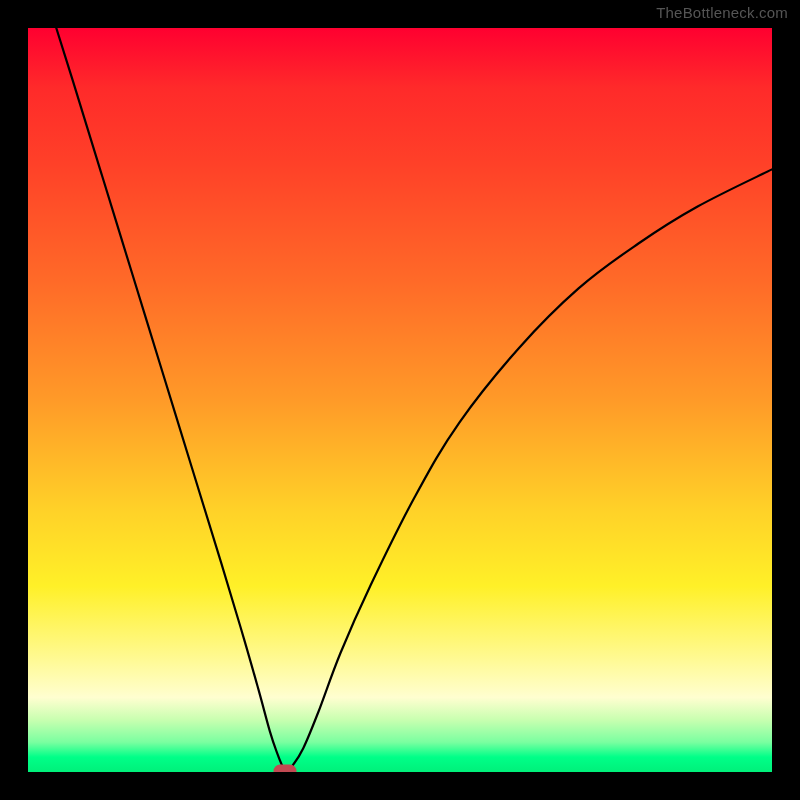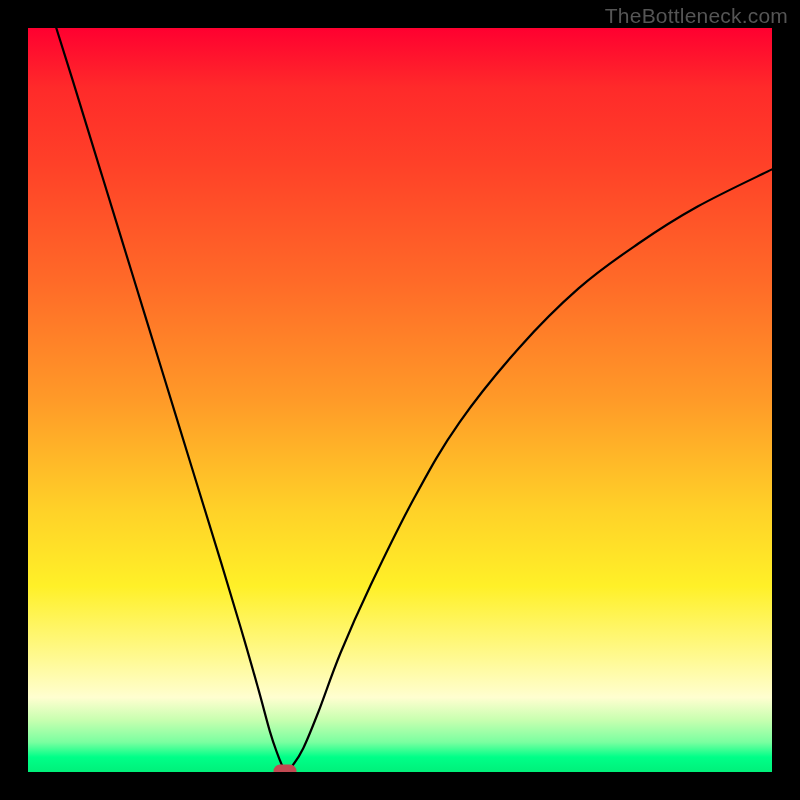--- a/index.html
+++ b/index.html
@@ -37,21 +37,21 @@
       #7affa0 96%,
       #00ff88 98%,
       #00f07a 100%
     );
   }
   .watermark {
     position: absolute;
     top: 4px;
     right: 12px;
     color: #555;
-    font-size: 21px;
+    font-size: 15px;
     letter-spacing: 0.2px;
     user-select: none;
   }
   .curve-svg {
     position: absolute;
     inset: 0;
     width: 100%;
     height: 100%;
   }
   .marker {

